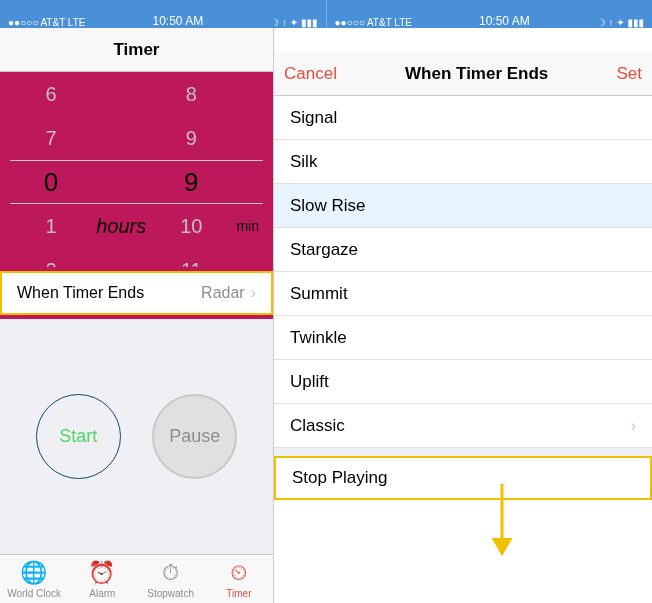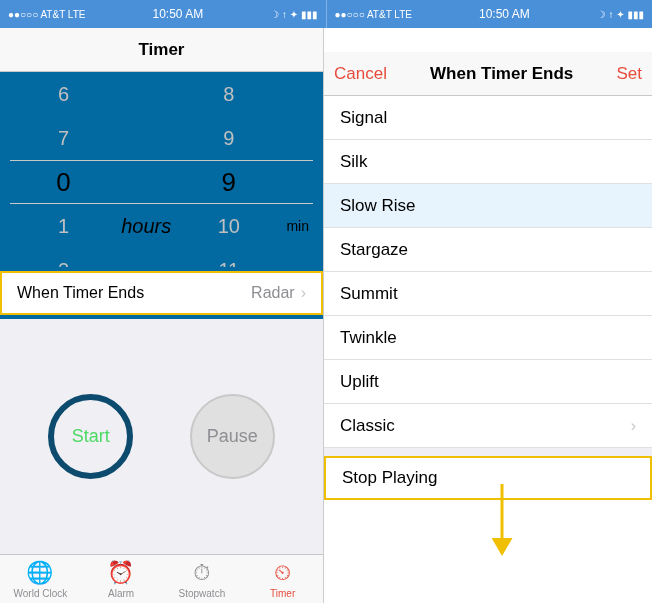--- a/index.html
+++ b/index.html
@@ -16,21 +16,21 @@
     
     .status-bar {
       display: flex;
       width: 100%;
       height: 28px;
       background: #4a90d9;
     }
     .status-bar-half {
       flex: 1;
       display: flex;
-      align-items: center;
+      align-items: flex-end;
       padding: 0 8px;
       color: #fff;
       font-size: 11px;
       gap: 12px;
     }
     .status-bar-half.right {
       border-left: 1px solid rgba(255,255,255,0.3);
     }
     .status-time {
       flex: 1;
@@ -41,24 +41,24 @@
 
     
     .main-content {
       display: flex;
       flex: 1;
       overflow: hidden;
     }
 
     
     .left-panel {
-      width: 324px;
-      display: flex;
-      flex-direction: column;
-      background: #0369a1;
+      width: 274px;
+      display: flex;
+      flex-direction: column;
+      background: #be185d;
       border-right: 1px solid #ccc;
     }
 
     
     .nav-bar-left {
       height: 44px;
       background: #f8f8f8;
       border-bottom: 1px solid #c8c8c8;
       display: flex;
       align-items: center;
@@ -130,21 +130,21 @@
       width: 85px;
       height: 85px;
       border-radius: 50%;
       display: flex;
       align-items: center;
       justify-content: center;
       font-size: 18px;
       cursor: pointer;
     }
     .start-btn {
-      border: 6px solid #0c4a6e;
+      border: 1px solid #0c4a6e;
       color: #4cd964;
       background: transparent;
     }
     .pause-btn {
       border: 2px solid #c8c8c8;
       color: #8e8e93;
       background: #e0e0e0;
     }
 
     

